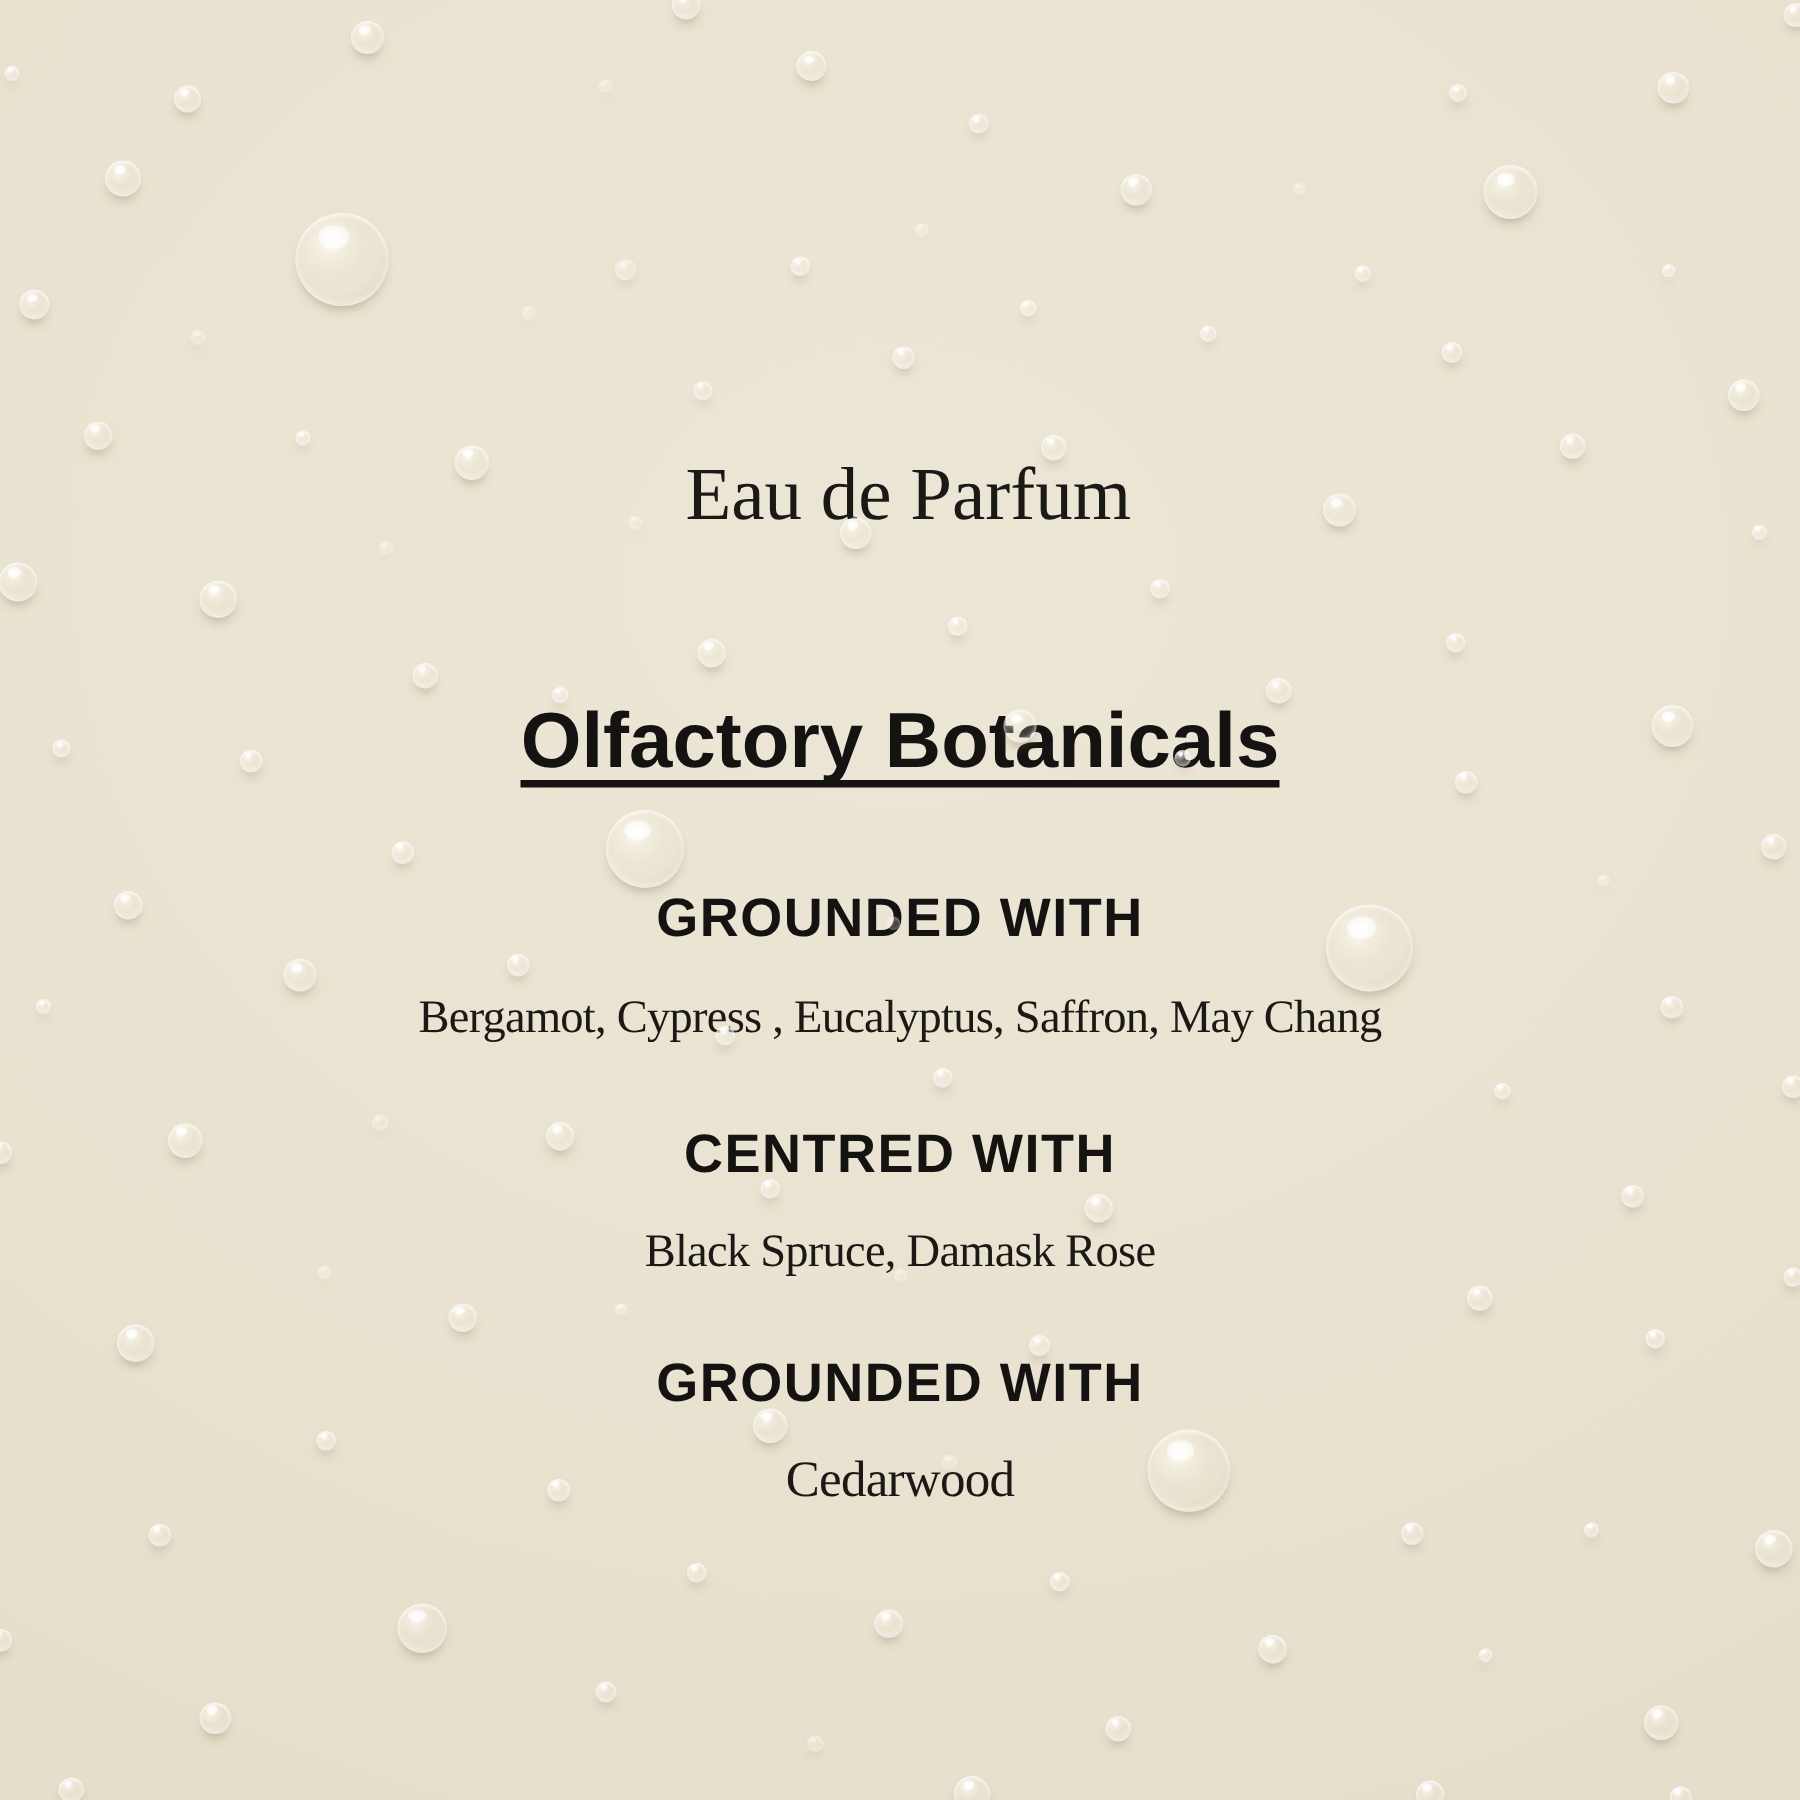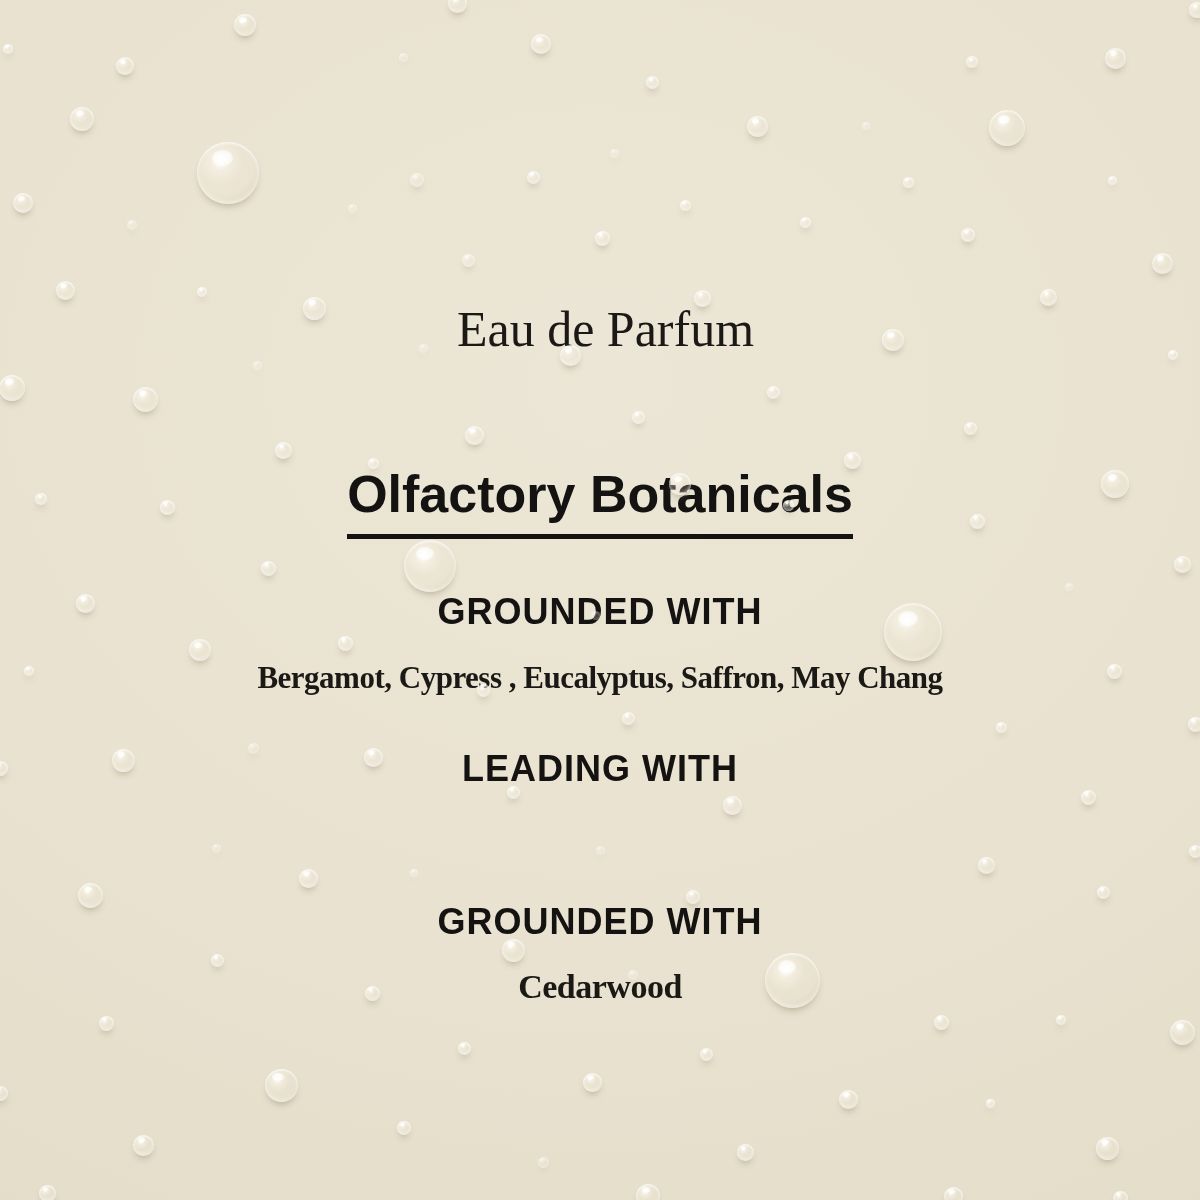--- a/index.html
+++ b/index.html
@@ -52,30 +52,30 @@
     color:#1b1916;
     margin-left:11px;
   }
   .heading-wrap { top:468px; }
   .heading {
     display:inline-block;
     font-family:"Liberation Sans", sans-serif;
     font-weight:700; font-size:52px; letter-spacing:0px;
     color:#141311;
     border-bottom:5px solid #141311;
-    padding-bottom:14px;
+    padding-bottom:0;
   }
   .sec-label {
     font-family:"Liberation Sans", sans-serif;
     font-weight:700; font-size:36px; letter-spacing:1px;
     color:#141311;
   }
   .sec-notes {
     font-family:"Liberation Serif", serif;
-    font-weight:700; font-size:31px; letter-spacing:-0.5px;
+    font-weight:400; font-size:31px; letter-spacing:-0.5px;
     color:#1b1916;
   }
   .pos-lead-label  { top:594px; }
   .pos-lead-notes  { top:662px; }
   .pos-cent-label  { top:751px; }
   .pos-cent-notes  { top:818px; }
   .pos-grnd-label  { top:904px; }
   .pos-grnd-notes  { top:970px; font-size:34px; }
 </style>
 </head>
@@ -88,21 +88,22 @@
 
     <div class="line subtitle">Eau de Parfum</div>
 
     <div class="line heading-wrap">
       <span class="heading">Olfactory Botanicals</span>
     </div>
 
     <div class="line sec-label pos-lead-label">GROUNDED WITH</div>
     <div class="line sec-notes pos-lead-notes">Bergamot, Cypress , Eucalyptus, Saffron, May Chang</div>
 
-    <div class="line sec-label pos-cent-label">LEADING WITH</div>
+    <div class="line sec-label pos-cent-label">CENTRED WITH</div>
+    <div class="line sec-notes pos-cent-notes">Black Spruce, Damask Rose</div>
 
     <div class="line sec-notes pos-grnd-notes">Cedarwood</div>
     <div class="line sec-label pos-grnd-label">GROUNDED WITH</div>
 
   </div>
 
   <div class="droplet-layer">
       <div class="drop" style="left: 234px; top: 14px; width: 22px; height: 22px;">
         <span class="glint"></span>
       </div>

